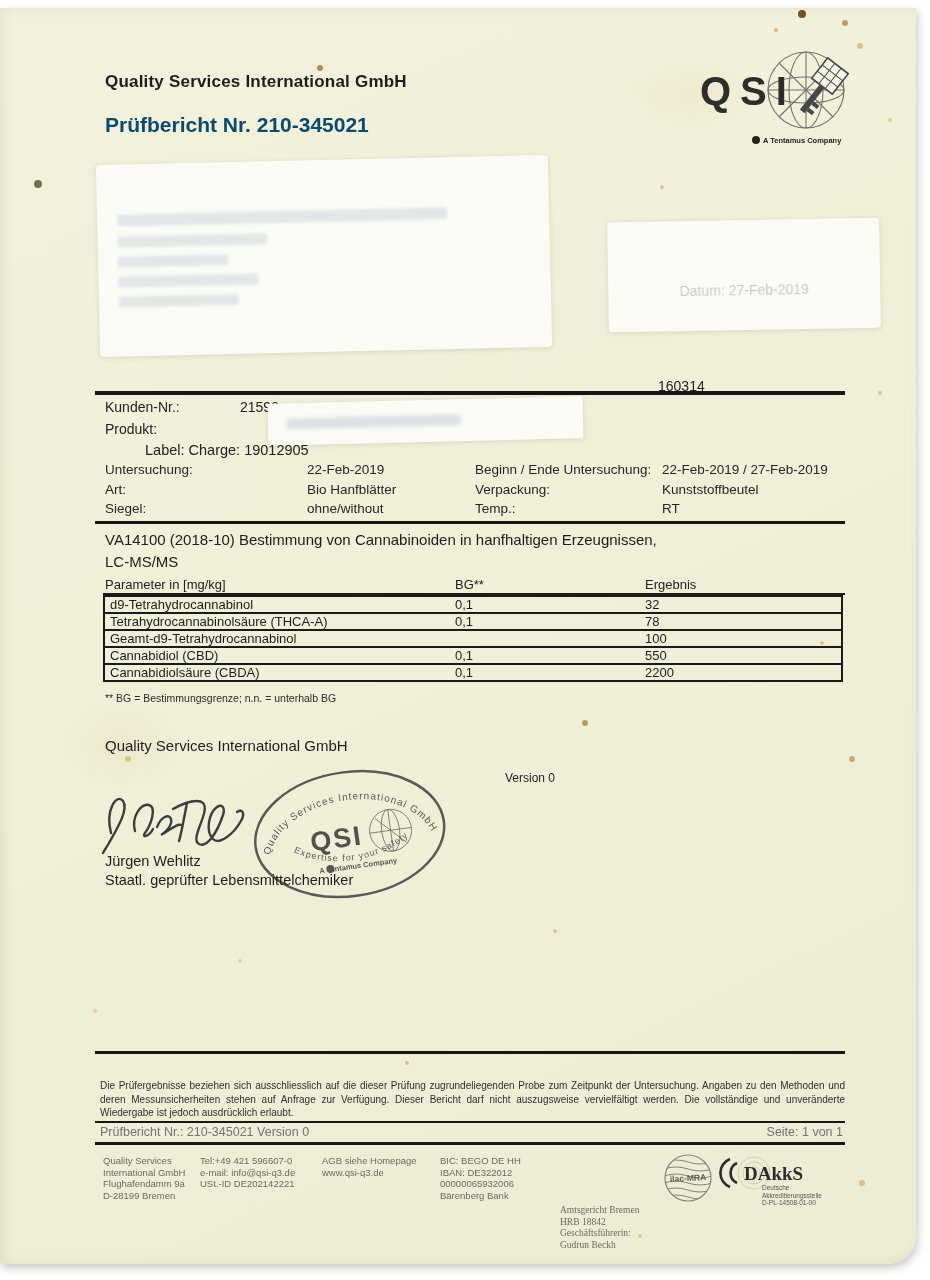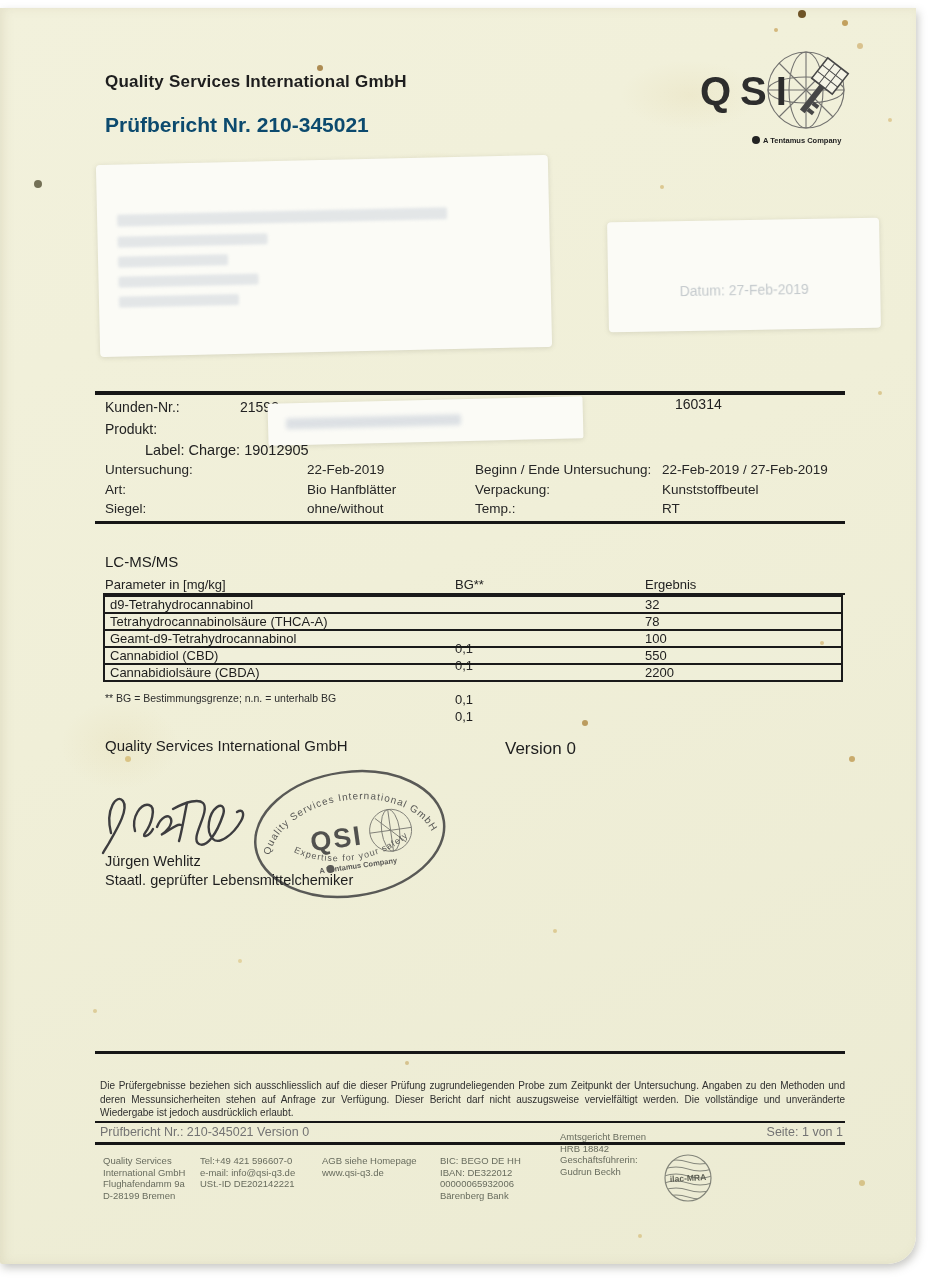--- a/index.html
+++ b/index.html
@@ -21,21 +21,21 @@
   .redline{position:absolute;left:20px;height:11px;background:#ccd2da;opacity:.5;filter:blur(1.6px);border-radius:2px;}
   .faint-date{position:absolute;left:0;top:62px;width:100%;text-align:center;font-size:14px;
               color:#96a0aa;opacity:.55;filter:blur(.7px);}
   .smudge{position:absolute;background:#c4cbd6;opacity:.55;filter:blur(2px);border-radius:2px;}
   .mline{font-size:15px;color:#1c1c1c;}
   .thead{font-size:13px;color:#222;}
   .rtable{position:absolute;left:103px;top:595px;width:740px;}
   .rrow{position:relative;height:15px;border:2px solid #1a1a1a;margin-top:-2px;background:rgba(255,255,255,.06);}
   .rrow.first{margin-top:0;}
   .rcell{position:absolute;top:0;font-size:13px;line-height:15px;color:#1d1d1d;white-space:nowrap;}
-  .c0{left:5px;} .c1{left:350px;margin-top:44px;} .c2{left:540px;}
+  .c0{left:5px;} .c1{left:350px;} .c2{left:540px;}
   .footnote{font-size:10.5px;color:#2c2c2c;}
   .disc{font-size:10px;color:#2f2f2f;}
   .para{width:745px;text-align:justify;line-height:13.5px;}
   .repline{font-size:12.5px;color:#737373;}
   .fcol{font-size:9.5px;line-height:11.5px;color:#686c5e;white-space:nowrap;}
   .stains{position:absolute;left:0;top:0;width:4px;height:4px;border-radius:50%;background:transparent;
     box-shadow:
       318px 66px 0 1px rgba(150,106,36,.75),
       800px 12px 0 2px rgba(96,66,20,.9),
       843px 21px 0 1px rgba(183,140,62,.8),
@@ -110,21 +110,21 @@
 
   <div class="abs window" style="left:608px;top:220px;width:272px;height:110px;transform:rotate(-1deg);">
     <div class="faint-date">Datum: 27-Feb-2019</div>
   </div>
 
   <div class="abs rule" style="left:95px;top:391px;width:750px;height:3.5px;"></div>
 
   <span class="abs lbl b" style="left:105px;top:399px;">Kunden-Nr.:</span>
   <span class="abs val b" style="left:240px;top:399px;">21593</span>
   <span class="abs lbl b" style="left:475px;top:399px;">Probe-Nr.:</span>
-  <span class="abs val b" style="left:658px;top:396px;margin-left:17px;">160314</span>
+  <span class="abs val b" style="left:658px;top:378px;">160314</span>
 
   <span class="abs lbl" style="left:105px;top:421px;">Produkt:</span>
   <div class="abs window" style="left:268px;top:400px;width:315px;height:42px;transform:rotate(-1.4deg);border-radius:2px;">
     <div class="smudge" style="left:18px;top:15px;width:175px;height:11px;"></div>
   </div>
   <span class="abs lbl b" style="left:105px;top:442px;font-size:14.5px;margin-left:40px;">Label: Charge: 19012905</span>
 
   <span class="abs info" style="left:105px;top:462px;">Untersuchung:</span>
   <span class="abs info" style="left:307px;top:462px;">22-Feb-2019</span>
   <span class="abs info" style="left:105px;top:482px;">Art:</span>
@@ -134,20 +134,25 @@
 
   <span class="abs info" style="left:475px;top:462px;">Beginn / Ende Untersuchung:</span>
   <span class="abs info" style="left:662px;top:462px;">22-Feb-2019 / 27-Feb-2019</span>
   <span class="abs info" style="left:475px;top:482px;">Verpackung:</span>
   <span class="abs info" style="left:662px;top:482px;">Kunststoffbeutel</span>
   <span class="abs info" style="left:475px;top:501px;">Temp.:</span>
   <span class="abs info" style="left:662px;top:501px;">RT</span>
 
   <div class="abs rule" style="left:95px;top:521px;width:750px;height:3px;"></div>
 
+  <div class="abs mline" style="left:105px;top:531px;">
+    <span class="b">VA14100</span>
+    <span>(2018-10)</span>
+    <span class="b">Bestimmung von Cannabinoiden in hanfhaltigen Erzeugnissen,</span>
+  </div>
   <div class="abs mline b" style="left:105px;top:553px;">LC-MS/MS</div>
 
   <span class="abs thead" style="left:105px;top:577px;">Parameter in [mg/kg]</span>
   <span class="abs thead" style="left:455px;top:577px;">BG**</span>
   <span class="abs thead" style="left:645px;top:577px;">Ergebnis</span>
   <div class="abs" style="left:103px;top:593px;width:742px;height:2px;background:#1a1a1a;"></div>
 
   <div class="rtable">
     <div class="rrow first">
       <span class="rcell c0">d9-Tetrahydrocannabinol</span>
@@ -171,21 +176,21 @@
     </div>
     <div class="rrow">
       <span class="rcell c0">Cannabidiolsäure (CBDA)</span>
       <span class="rcell c1">0,1</span>
       <span class="rcell c2">2200</span>
     </div>
   </div>
   <span class="abs footnote" style="left:105px;top:692px;">** BG = Bestimmungsgrenze; n.n. = unterhalb BG</span>
 
   <span class="abs" style="left:105px;top:737px;font-size:15px;color:#1e1e1e;">Quality Services International GmbH</span>
-  <span class="abs" style="left:505px;top:739px;font-size:17px;color:#1e1e1e;">Version 0</span>
+  <span class="abs" style="left:505px;top:771px;font-size:12px;color:#1e1e1e;">Version 0</span>
 
   <div class="abs" style="left:250px;top:766px;width:200px;height:140px;transform:rotate(-8deg);opacity:.88;">
     <svg width="200" height="140" viewBox="0 0 200 140">
       <defs>
         <path id="stTop" d="M 16 90 A 84 56 0 1 1 184 90"></path>
         <path id="stBot" d="M 26 62 A 80 52 0 0 0 174 62"></path>
       </defs>
       <ellipse cx="100" cy="68" rx="95" ry="62" fill="none" stroke="#454545" stroke-width="2.5"></ellipse>
       <text font-size="10" fill="#454545" font-family="Liberation Sans, sans-serif" letter-spacing="1">
         <textPath href="#stTop" startOffset="50%" text-anchor="middle">Quality Services International GmbH</textPath>
@@ -242,21 +247,21 @@
   <div class="abs fcol" style="left:322px;top:1155px;">
     <div>AGB siehe Homepage</div>
     <div>www.qsi-q3.de</div>
   </div>
   <div class="abs fcol" style="left:440px;top:1155px;">
     <div>BIC: BEGO DE HH</div>
     <div>IBAN: DE322012</div>
     <div>00000065932006</div>
     <div>Bärenberg Bank</div>
   </div>
-  <div class="abs fcol" style="left:560px;top:1131px;">
+  <div class="abs fcol" style="left:560px;top:1205px;font-family:Liberation Serif, serif;">
     <div>Amtsgericht Bremen</div>
     <div>HRB 18842</div>
     <div>Geschäftsführerin:</div>
     <div>Gudrun Beckh</div>
   </div>
 
   <div class="abs" style="left:662px;top:1152px;width:52px;height:52px;">
     <svg width="52" height="52" viewBox="0 0 52 52">
       <defs>
           <clipPath id="ilacClip">
@@ -269,13 +274,32 @@
         <path d="M2,17 Q14,13 26,17 T50,17"></path>
         <path d="M2,24 Q14,20 26,24 T50,24"></path>
         <path d="M2,31 Q14,27 26,31 T50,31"></path>
         <path d="M2,38 Q14,34 26,38 T50,38"></path>
         <path d="M2,45 Q14,41 26,45 T50,45"></path>
       </g>
       <text x="26" y="29" font-size="8.5" font-weight="bold" text-anchor="middle" fill="#5c5e52" transform="rotate(-3 26 26)" font-family="Liberation Sans, sans-serif">ilac-MRA</text>
     </svg>
   </div>
 
+  <div class="abs" style="left:716px;top:1155px;width:130px;height:55px;">
+    <svg width="130" height="55" viewBox="0 0 130 55">
+      <g stroke="#cfc8b0" stroke-width="1" fill="none" opacity=".9">
+        <circle cx="38" cy="18" r="16"></circle>
+          <circle cx="38" cy="18" r="11"></circle>
+          <circle cx="38" cy="18" r="6"></circle>
+      </g>
+      <g stroke="#2c2c2c" stroke-width="2.6" fill="none">
+        <path d="M14,4 A 15 15 0 0 0 14,32"></path>
+        <path d="M21,8 A 11 11 0 0 0 21,28"></path>
+      </g>
+      <text x="28" y="25" font-size="19" font-weight="bold" fill="#2c2c2c" font-family="Liberation Serif, serif">DAkkS</text>
+    </svg>
+    <div class="abs" style="left:46px;top:29px;font-size:6.5px;line-height:7.5px;color:#555;">
+      <div>Deutsche</div>
+      <div>Akkreditierungsstelle</div>
+      <div>D-PL-14508-01-00</div>
+    </div>
+  </div>
 </div>
 
 </body></html>

